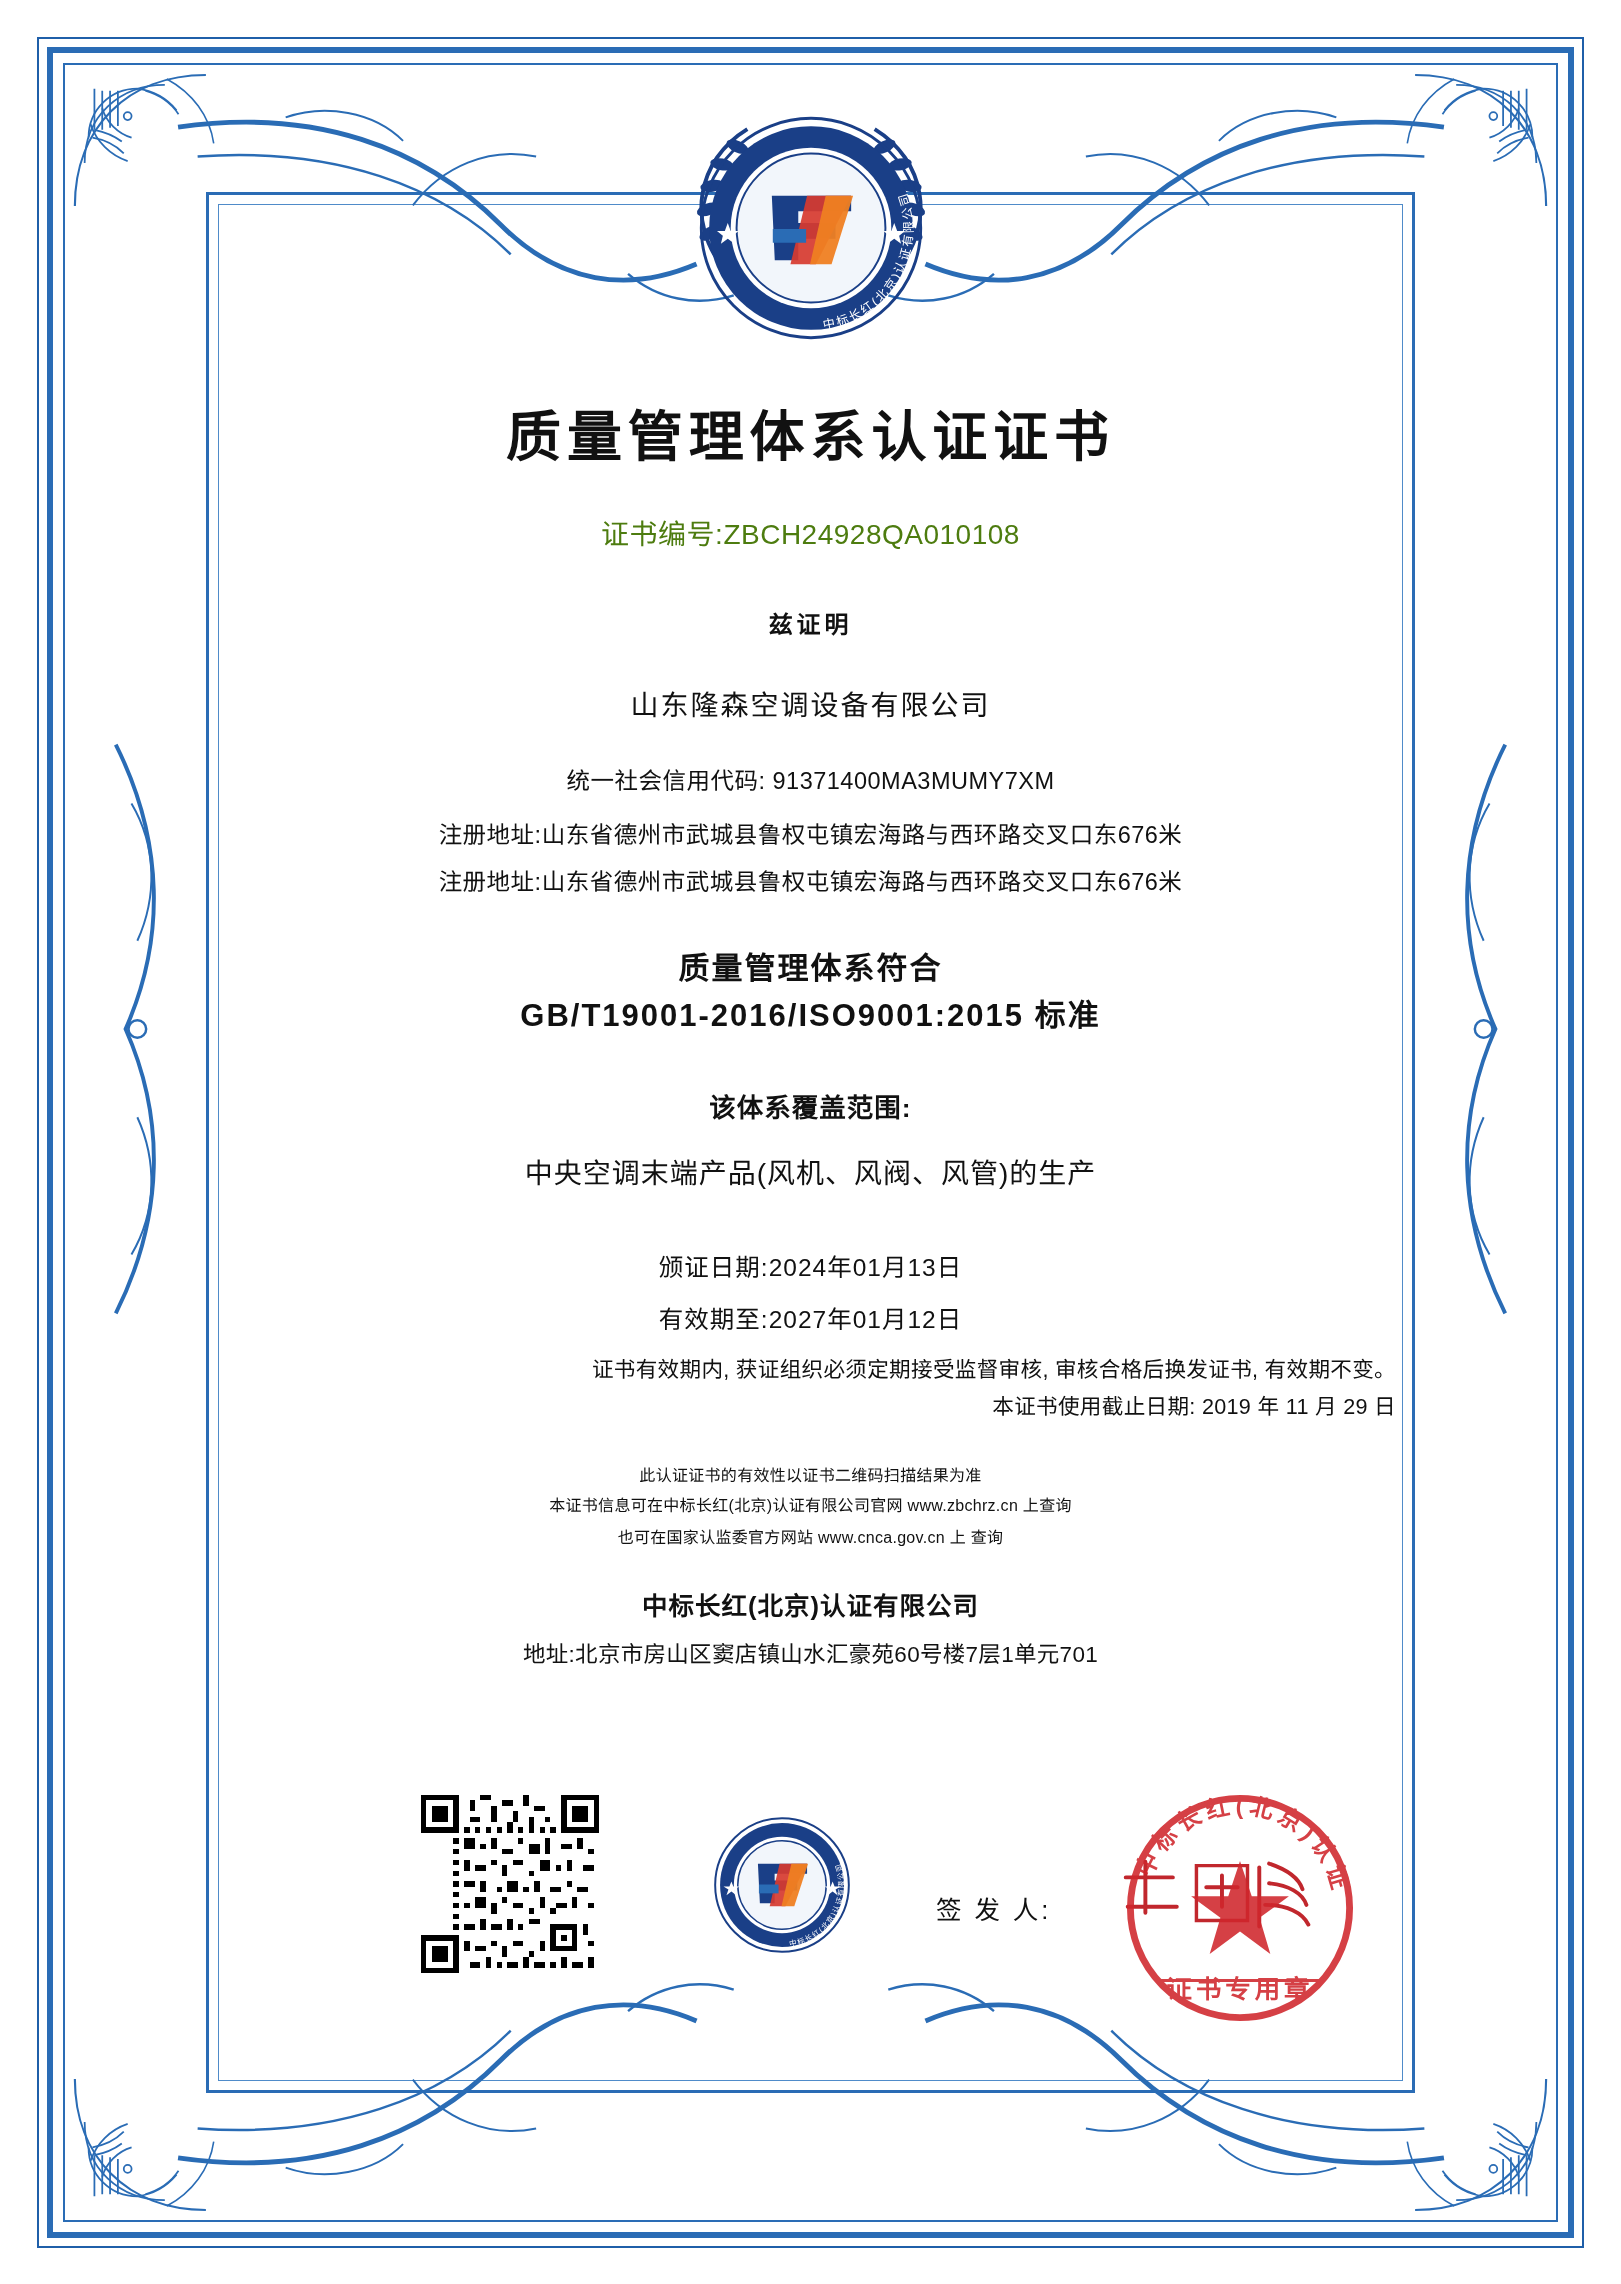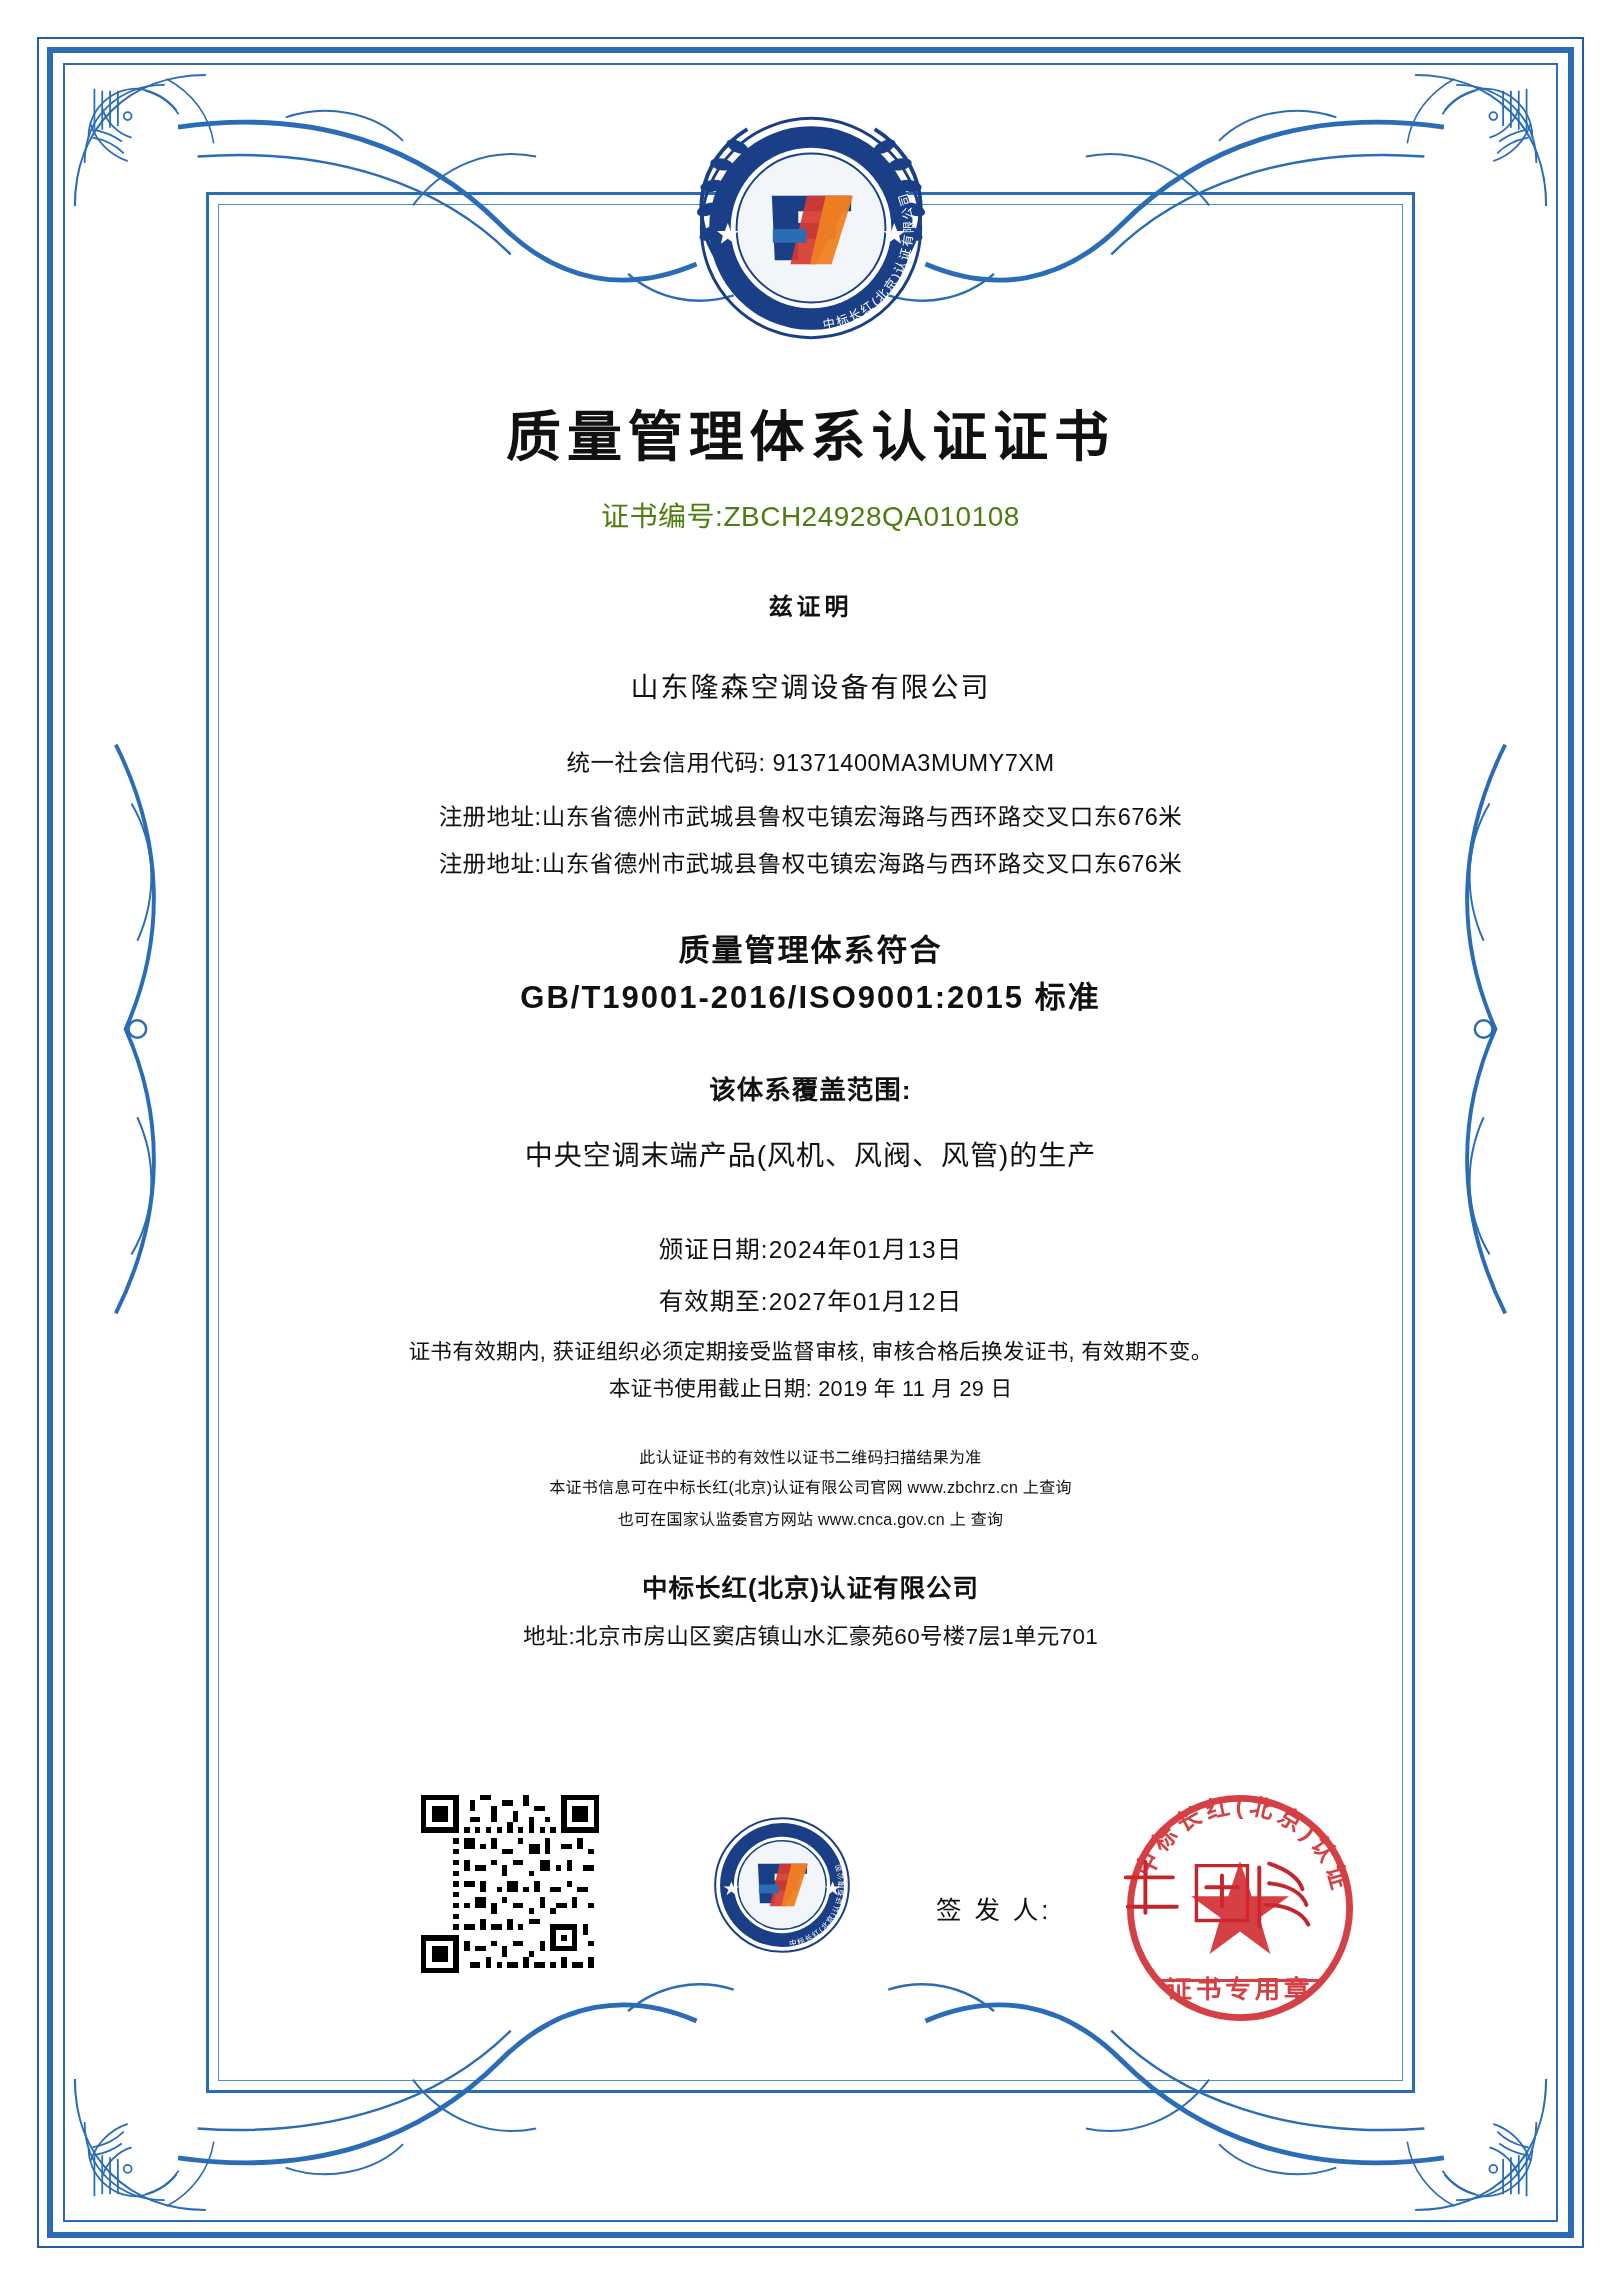--- a/index.html
+++ b/index.html
@@ -104,21 +104,21 @@
     right: 225px;
     top: 392px;
     text-align: center;
     z-index: 4;
   }
   .title {
     font-size: 55px;
     font-weight: bold;
     letter-spacing: 5.9px;
     color: #111;
-    margin-bottom: 22px;
+    margin-bottom: 40px;
   }
   .cert-no {
     font-size: 28px;
     color: #4d7c0f;
     letter-spacing: 0.5px;
     margin-bottom: 53px;
   }
   .hereby {
     font-size: 24px;
     font-weight: bold;
@@ -164,20 +164,21 @@
   .date-line {
     font-size: 24.5px;
     letter-spacing: 1px;
     margin-bottom: 17.6px;
   }
   .note {
     font-size: 21.6px;
     letter-spacing: 0.3px;
     margin-top: 15.7px;
     line-height: 1.55;
+    text-align: right;
   }
   .verify {
     margin-top: 39px;
     font-size: 16px;
     line-height: 1.62;
     letter-spacing: 0.3px;
   }
   .issuer {
     margin-top: 35px;
     font-size: 25.5px;

